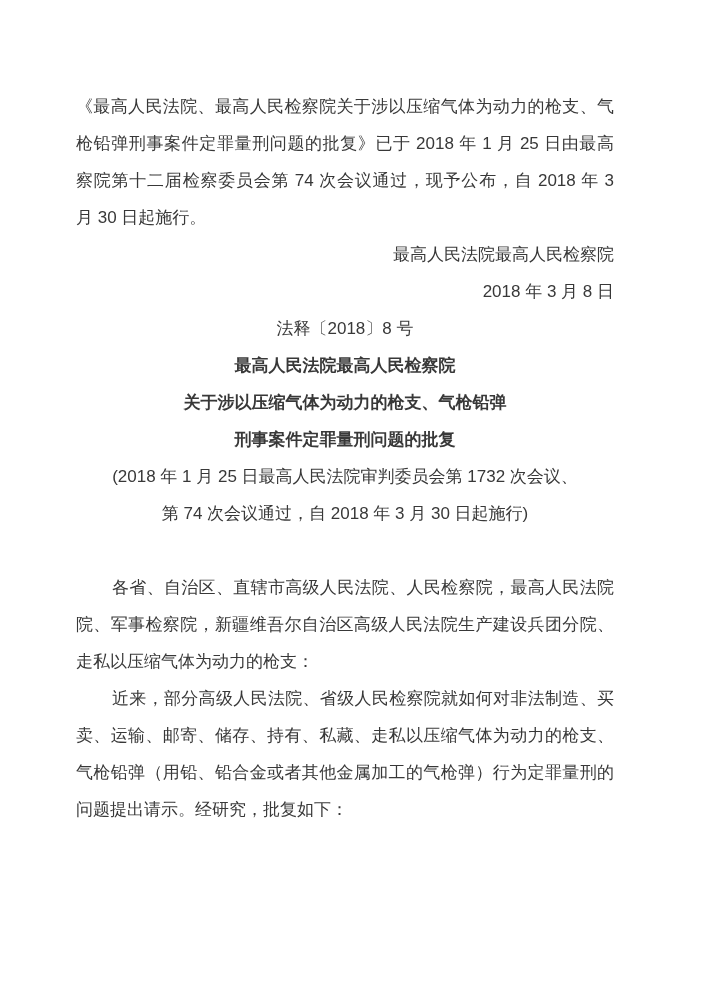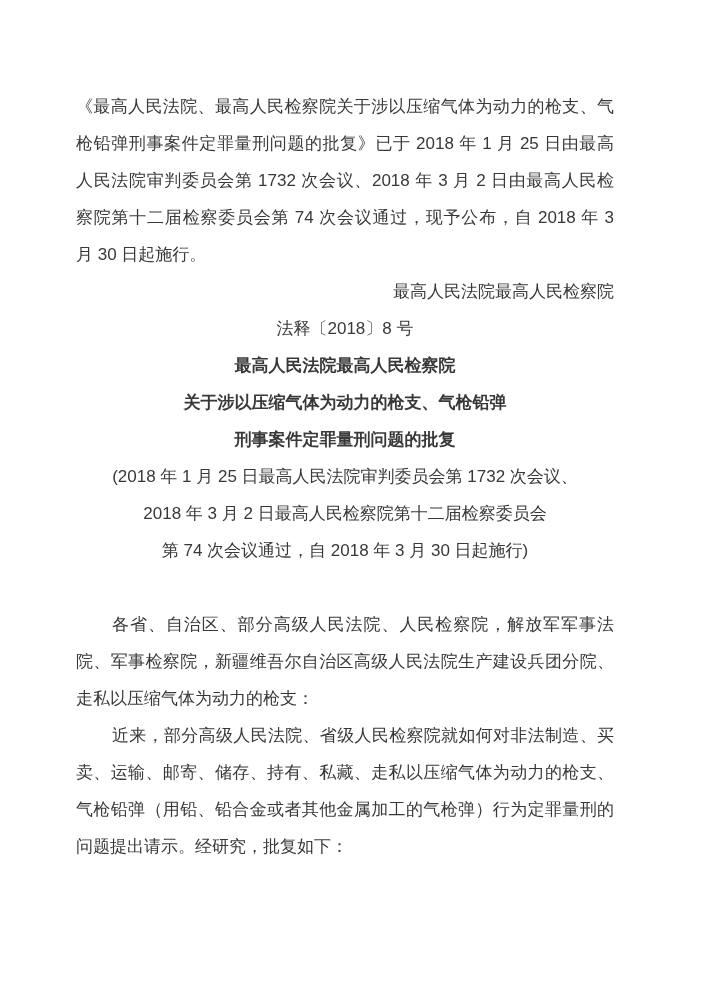--- a/index.html
+++ b/index.html
@@ -55,39 +55,38 @@
   }
 </style>
 </head>
 <body>
 
 <div class="page">
   <div class="doc">
 
     <div class="ln">《最高人民法院、最高人民检察院关于涉以压缩气体为动力的枪支、气</div>
     <div class="ln">枪铅弹刑事案件定罪量刑问题的批复》已于 2018 年 1 月 25 日由最高</div>
-    <div class="ln">人民法院审判委员会第 1732 次会议、2018 年 3 月 2 日由最高人民检</div>
     <div class="ln">察院第十二届检察委员会第 74 次会议通过，现予公布，自 2018 年 3</div>
     <div class="ln left">月 30 日起施行。</div>
 
     <div class="ln right">最高人民法院最高人民检察院</div>
+    <div class="ln right">2018 年 3 月 8 日</div>
 
     <div class="ln center">法释〔2018〕8 号</div>
 
     <div class="ln center bold">最高人民法院最高人民检察院</div>
     <div class="ln center bold">关于涉以压缩气体为动力的枪支、气枪铅弹</div>
     <div class="ln center bold">刑事案件定罪量刑问题的批复</div>
 
     <div class="ln center">(2018 年 1 月 25 日最高人民法院审判委员会第 1732 次会议、</div>
-    <div class="ln center">2018 年 3 月 2 日最高人民检察院第十二届检察委员会</div>
     <div class="ln center">第 74 次会议通过，自 2018 年 3 月 30 日起施行)</div>
 
     <div class="ln blank"></div>
 
-    <div class="ln indent">各省、自治区、部分高级人民法院、人民检察院，解放军军事法</div>
+    <div class="ln indent">各省、自治区、直辖市高级人民法院、人民检察院，最高人民法院</div>
     <div class="ln">院、军事检察院，新疆维吾尔自治区高级人民法院生产建设兵团分院、</div>
     <div class="ln left">走私以压缩气体为动力的枪支：</div>
 
     <div class="ln indent">近来，部分高级人民法院、省级人民检察院就如何对非法制造、买</div>
     <div class="ln">卖、运输、邮寄、储存、持有、私藏、走私以压缩气体为动力的枪支、</div>
     <div class="ln">气枪铅弹（用铅、铅合金或者其他金属加工的气枪弹）行为定罪量刑的</div>
     <div class="ln left">问题提出请示。经研究，批复如下：</div>
 
   </div>
 </div>

